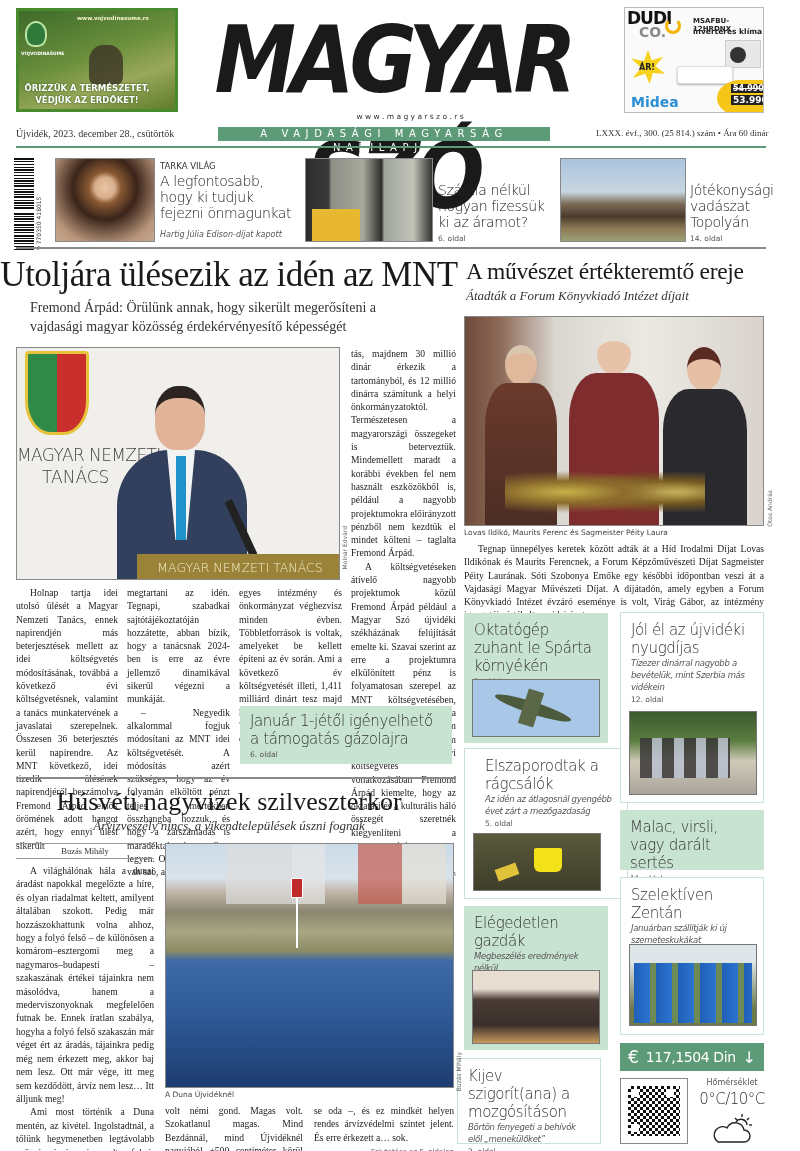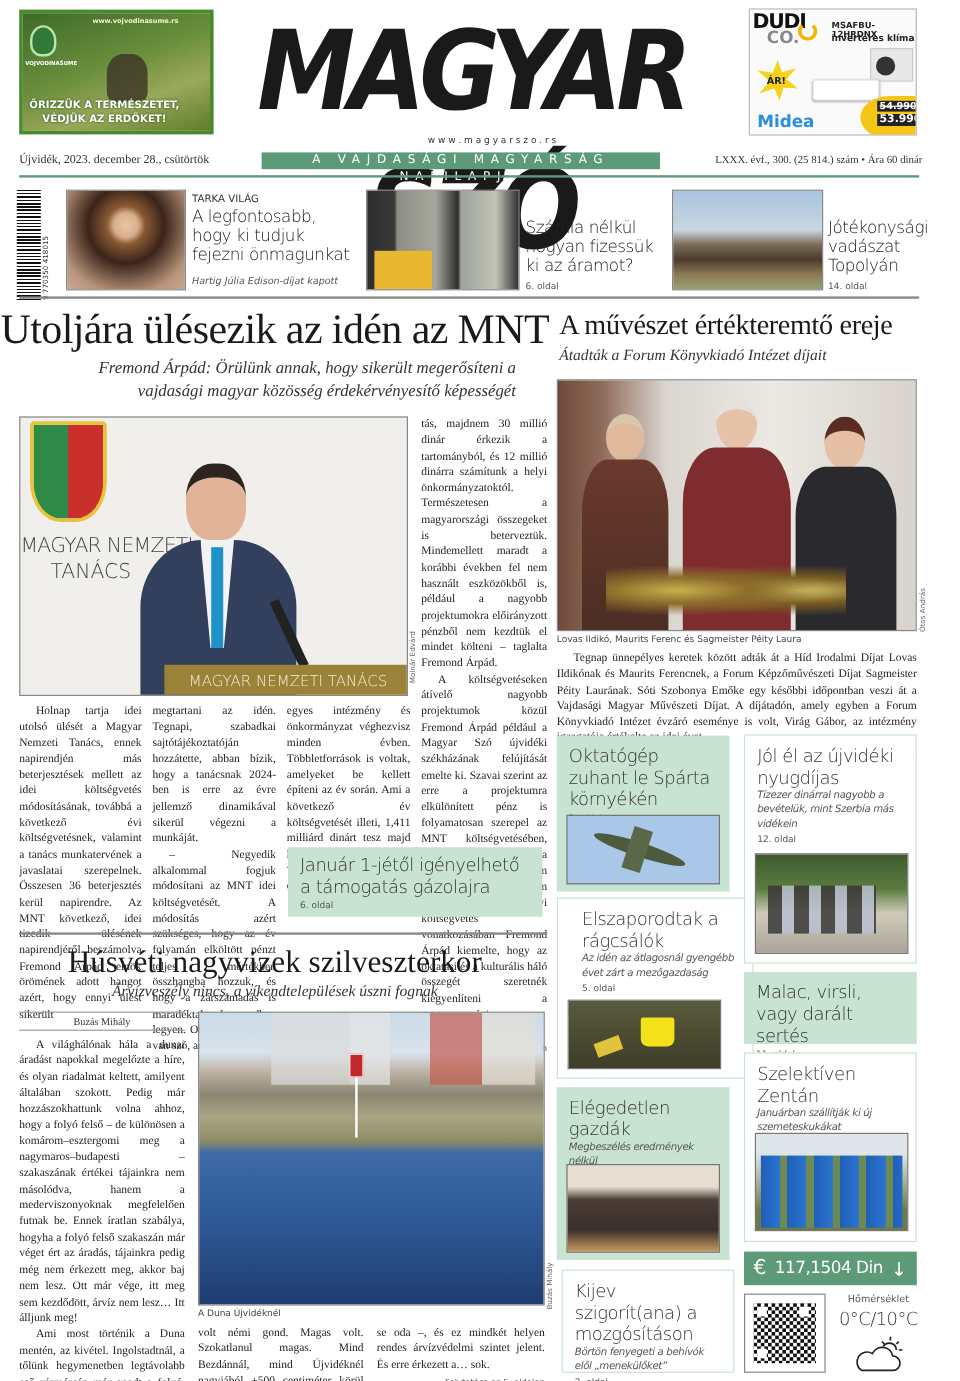--- a/index.html
+++ b/index.html
@@ -75,21 +75,21 @@
 <div class="abs sans" style="left:438px;top:182px;width:110px;font-size:14px;line-height:16px;color:#222;font-weight:300;letter-spacing:-0.4px;">Számla nélkül hogyan fizessük ki az áramot?</div>
 <div class="abs sans" style="left:438px;top:234px;font-size:7.5px;color:#555;">6. oldal</div>
 
 <div class="img" style="left:560px;top:158px;width:126px;height:84px;background:linear-gradient(180deg,#aac4de 0,#c8d6e0 40%,#7a6a55 55%,#4b3b2d 70%,#8c7a55 85%,#9aa075 100%);"></div>
 <div class="abs sans" style="left:690px;top:182px;width:76px;font-size:14px;line-height:16px;color:#222;font-weight:300;letter-spacing:-0.4px;">Jótékonysági vadászat Topolyán</div>
 <div class="abs sans" style="left:690px;top:234px;font-size:7.5px;color:#555;">14. oldal</div>
 
 <div class="rule" style="left:16px;top:247px;width:750px;height:1.5px;"></div>
 
 <div class="abs serif" style="left:0;top:254px;width:458px;text-align:center;font-size:35px;line-height:42px;color:#1a1a1a;letter-spacing:-0.5px;">Utoljára ülésezik az idén az MNT</div>
-<div class="abs serif" style="left:30px;top:298px;width:400px;text-align:right;font-size:14px;line-height:19px;font-style:italic;color:#333;">Fremond Árpád: Örülünk annak, hogy sikerült megerősíteni a vajdasági magyar közösség érdekérvényesítő képességét</div>
+<div class="abs serif" style="left:30px;top:298px;width:400px;text-align:left;font-size:14px;line-height:19px;color:#333;">Fremond Árpád: Örülünk annak, hogy sikerült megerősíteni a vajdasági magyar közösség érdekérvényesítő képességét</div>
 
 <div class="img" style="left:16px;top:347px;width:324px;height:233px;background:#f0efec;">
   <div class="abs" style="left:8px;top:3px;width:64px;height:84px;background:linear-gradient(90deg,#2f8a48 0,#2f8a48 50%,#c9302c 50%);border:3px solid #e7c33c;border-radius:4px 4px 40% 40%;"></div>
   <div class="abs sans" style="left:0;top:97px;font-size:17px;color:#444;letter-spacing:-0.6px;font-weight:300;">MAGYAR NEMZETI</div>
   <div class="abs sans" style="left:25px;top:119px;font-size:17px;color:#444;font-weight:300;">TANÁCS</div>
   <div class="abs" style="left:100px;top:38px;width:130px;height:200px;">
     <div style="position:absolute;left:38px;top:0;width:50px;height:64px;background:#e1b49a;border-radius:45% 45% 40% 40%;border-top:12px solid #2b2420;"></div>
     <div style="position:absolute;left:0;top:64px;width:130px;height:140px;background:#33405d;border-radius:40% 40% 0 0;"></div>
     <div style="position:absolute;left:50px;top:64px;width:28px;height:90px;background:#f3f3f3;clip-path:polygon(0 0,100% 0,70% 100%,30% 100%);"></div>
     <div style="position:absolute;left:59px;top:70px;width:10px;height:84px;background:#1f93c9;"></div>
@@ -167,21 +167,21 @@
   </div>
 </div>
 
 <div class="box green-bg" style="left:464px;top:906px;width:144px;height:144px;">
   <div class="box-title">Elégedetlen gazdák</div>
   <div class="box-sub">Megbeszélés eredmények nélkül</div>
   <div class="box-page">6. oldal</div>
   <div class="abs" style="left:8px;top:64px;width:128px;height:74px;background:linear-gradient(180deg,#e7ddd0 0,#e7ddd0 25%,#4a3c36 40%,#3a2f2a 75%,#c79a5e 100%);border:1px solid #777;"></div>
 </div>
 
-<div class="box white" style="left:468px;top:1058px;width:144px;height:86px;">
+<div class="box white" style="left:457px;top:1058px;width:144px;height:86px;">
   <div class="box-title">Kijev szigorít(ana) a mozgósításon</div>
   <div class="box-sub">Börtön fenyegeti a behívók elől „menekülőket”</div>
   <div class="box-page">2. oldal</div>
 </div>
 
 <div class="box white" style="left:620px;top:612px;width:144px;height:191px;">
   <div class="box-title">Jól él az újvidéki nyugdíjas</div>
   <div class="box-sub">Tízezer dinárral nagyobb a bevételük, mint Szerbia más vidékein</div>
   <div class="box-page">12. oldal</div>
   <div class="abs" style="left:8px;top:98px;width:128px;height:84px;background:linear-gradient(180deg,#3d5a2f 0,#5b7c3f 35%,#cfcab8 60%,#a9a39a 100%);border:1px solid #777;">

